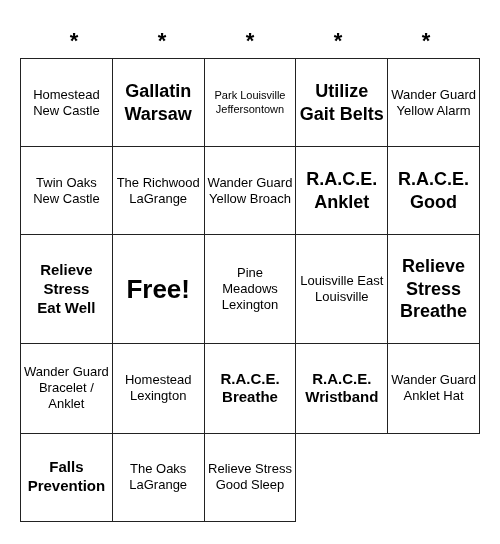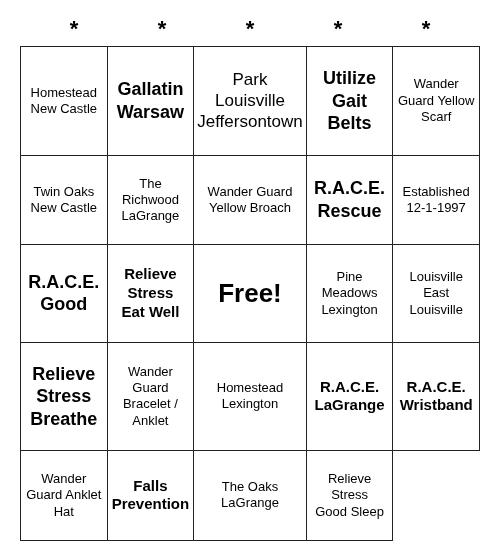--- a/index.html
+++ b/index.html
@@ -49,21 +49,21 @@
     }
     .cell.large-text {
       font-size: 18px;
       font-weight: bold;
     }
     .cell.medium-text {
       font-size: 15px;
       font-weight: bold;
     }
     .cell.small-text {
-      font-size: 17px;
+      font-size: 11px;
     }
     .star {
       font-size: 22px;
     }
   </style>
 </head>
 <body>
 
 <div class="bingo-card">
   <div class="stars-row">
@@ -71,34 +71,33 @@
     <span class="star">*</span>
     <span class="star">*</span>
     <span class="star">*</span>
     <span class="star">*</span>
   </div>
   <div class="grid" id="bingo-grid">
   <div class="cell">Homestead<br>New Castle</div>
       <div class="cell large-text">Gallatin<br>Warsaw</div>
       <div class="cell small-text">Park Louisville<br>Jeffersontown</div>
       <div class="cell large-text">Utilize Gait Belts</div>
-      <div class="cell">Wander Guard Yellow Scarf</div>
+      <div class="cell">Wander Guard Yellow Alarm</div>
       <div class="cell">Twin Oaks<br>New Castle</div>
       <div class="cell">The Richwood<br>LaGrange</div>
       <div class="cell">Wander Guard Yellow Broach</div>
-      <div class="cell large-text">R.A.C.E. Rescue</div>
-      <div class="cell">Established<br>12-1-1997</div>
+      <div class="cell large-text">R.A.C.E. Anklet</div>
       <div class="cell large-text">R.A.C.E. Good</div>
       <div class="cell medium-text">Relieve Stress<br>Eat Well</div>
       <div class="cell free">Free!</div>
       <div class="cell">Pine Meadows<br>Lexington</div>
       <div class="cell">Louisville East<br>Louisville</div>
       <div class="cell large-text">Relieve Stress<br>Breathe</div>
       <div class="cell">Wander Guard Bracelet / Anklet</div>
       <div class="cell">Homestead<br>Lexington</div>
-      <div class="cell medium-text">R.A.C.E. LaGrange</div>
+      <div class="cell medium-text">R.A.C.E. Breathe</div>
       <div class="cell medium-text">R.A.C.E. Wristband</div>
       <div class="cell">Wander Guard Anklet Hat</div>
       <div class="cell medium-text">Falls Prevention</div>
       <div class="cell">The Oaks<br>LaGrange</div>
       <div class="cell">Relieve Stress<br>Good Sleep</div>
     </div>
 </div>
 
 </body></html>

